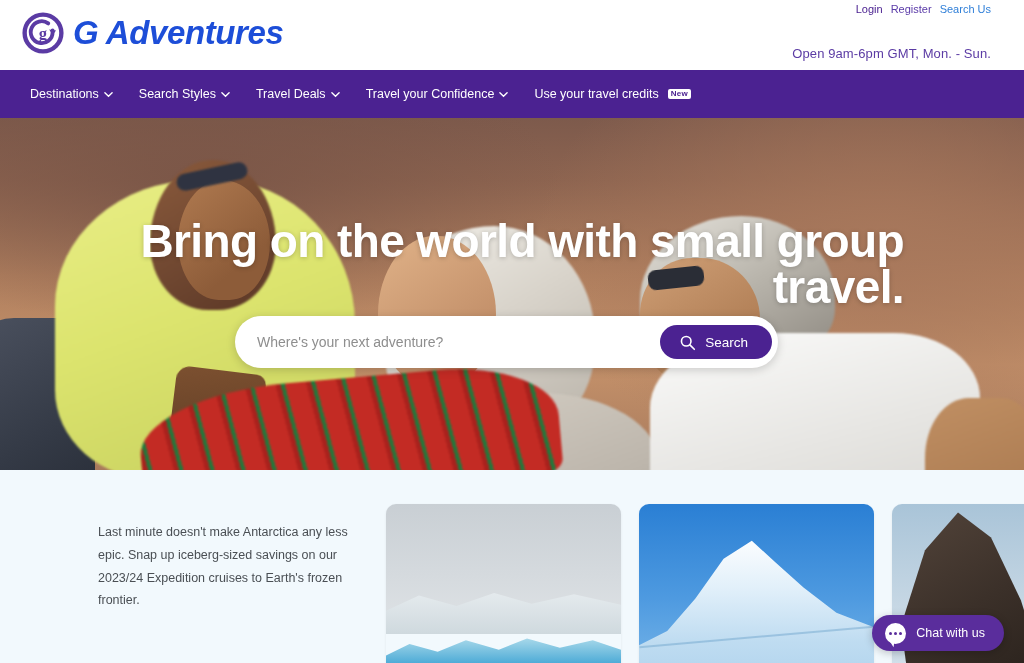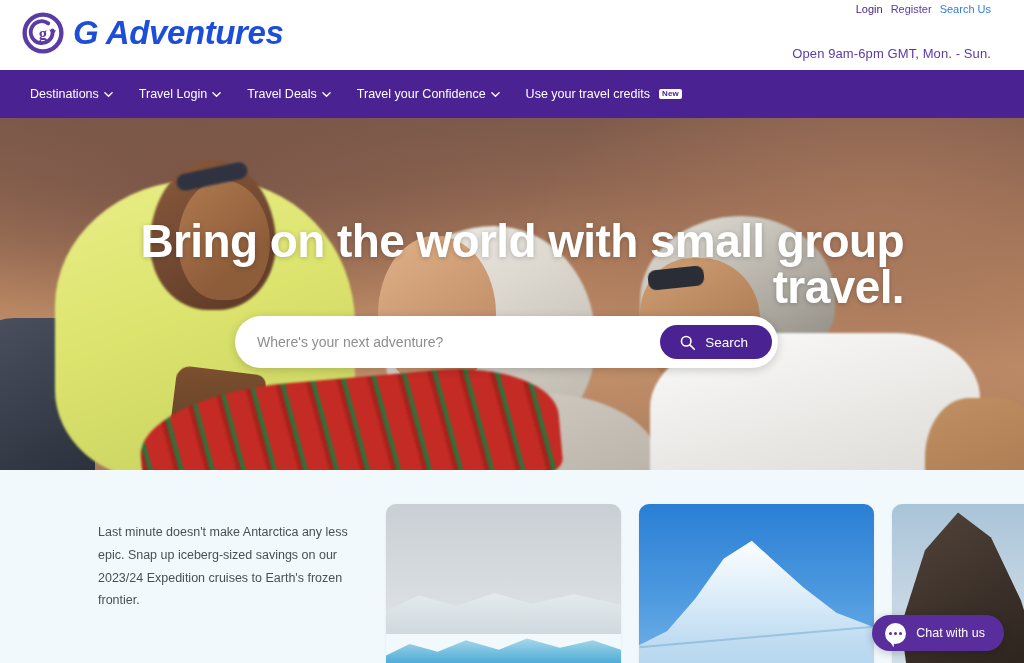--- a/index.html
+++ b/index.html
@@ -329,21 +329,21 @@
   </div>
 
   <nav class="nav">
     <div class="nav-item">
       <span>Destinations</span>
       <svg class="chev" viewBox="0 0 10 10">
           <path d="M1 3l4 4 4-4" fill="none" stroke="#fff" stroke-width="1.5" stroke-linecap="round"></path>
         </svg>
     </div>
     <div class="nav-item">
-      <span>Travel Login</span>
+      <span>Search Styles</span>
       <svg class="chev" viewBox="0 0 10 10">
           <path d="M1 3l4 4 4-4" fill="none" stroke="#fff" stroke-width="1.5" stroke-linecap="round"></path>
         </svg>
     </div>
     <div class="nav-item">
       <span>Travel Deals</span>
       <svg class="chev" viewBox="0 0 10 10">
           <path d="M1 3l4 4 4-4" fill="none" stroke="#fff" stroke-width="1.5" stroke-linecap="round"></path>
         </svg>
     </div>

